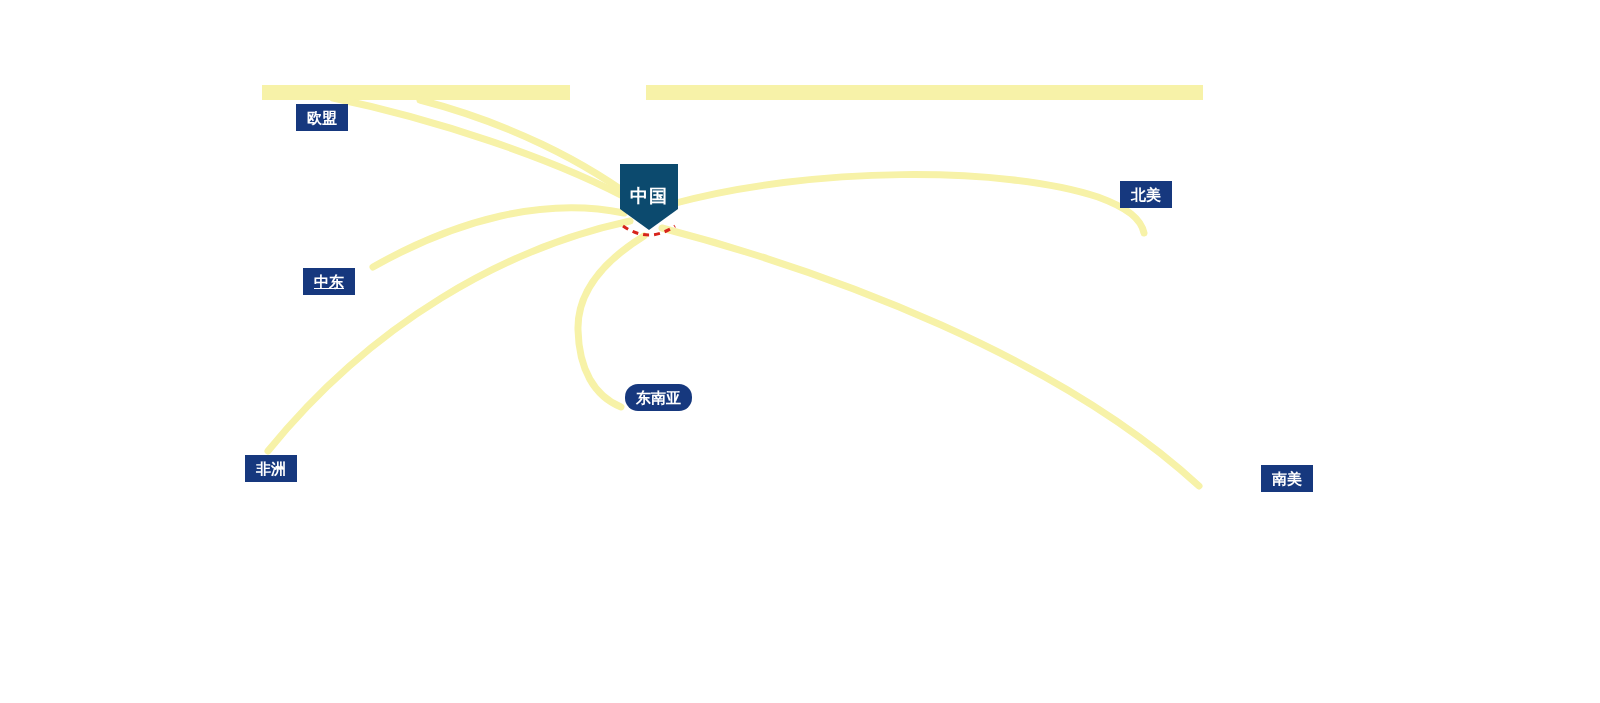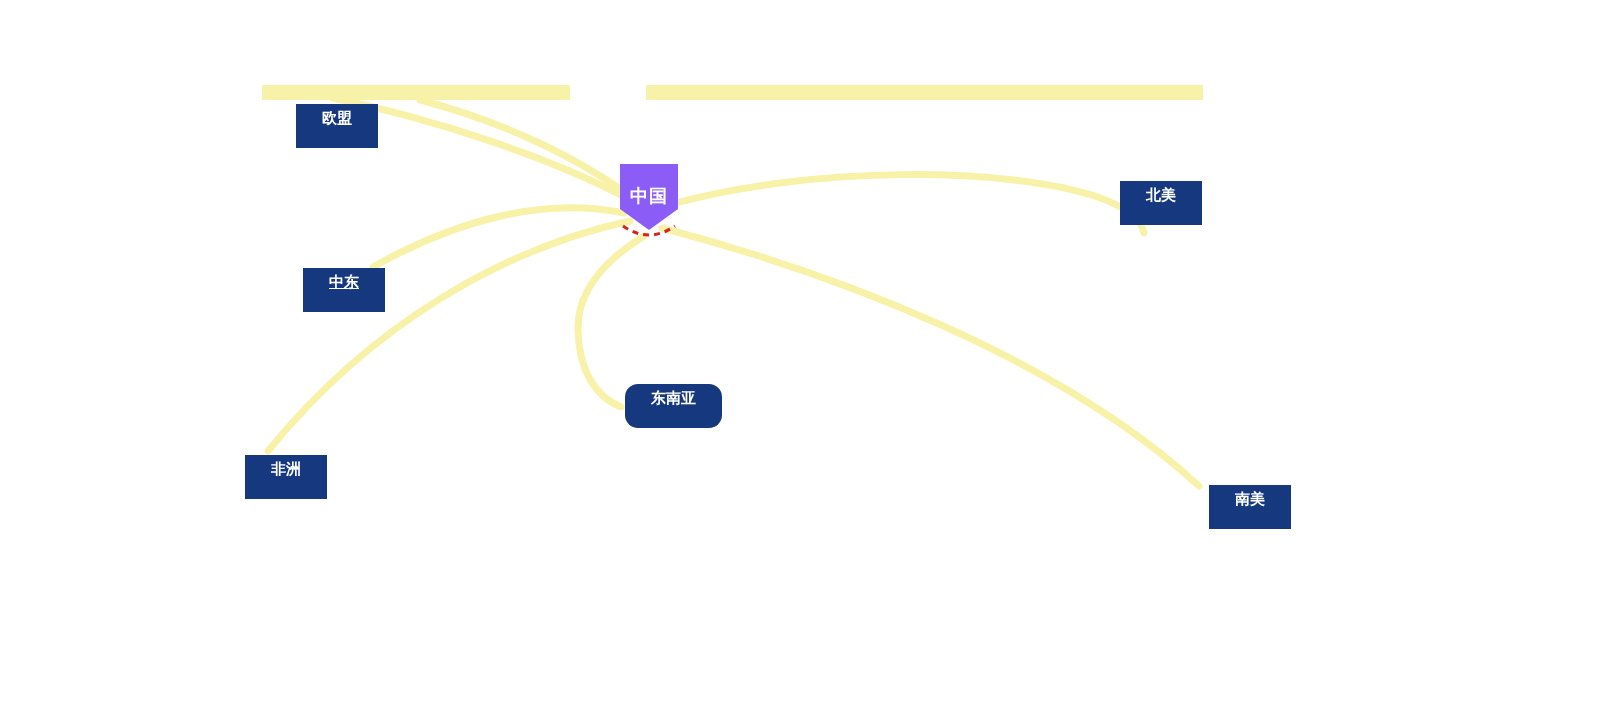--- a/index.html
+++ b/index.html
@@ -22,42 +22,42 @@
     z-index: 1;
   }
   .region-label {
     position: absolute;
     z-index: 3;
     background: #16387E;
     color: #ffffff;
     font-weight: bold;
     font-size: 15px;
     line-height: 27px;
-    height: 44px;
-    padding: 0 26px;
+    height: 27px;
+    padding: 0 11px;
     text-align: center;
     white-space: nowrap;
     box-sizing: border-box;
     cursor: pointer;
   }
   .region-eu            { left: 296px;  top: 104px; }
   .region-north-america { left: 1120px; top: 181px; }
   .region-middle-east   { left: 303px;  top: 268px; text-decoration: underline; }
   .region-southeast-asia{ left: 625px;  top: 384px; border-radius: 13px; }
   .region-africa        { left: 245px;  top: 455px; }
-  .region-south-america { left: 1209px; top: 465px; margin-top: 20px; }
+  .region-south-america { left: 1261px; top: 465px; }
 
   .center-pin {
     position: absolute;
     z-index: 4;
     left: 620px;
     top: 164px;
     width: 58px;
     height: 66px;
-    background: #8b5cf6;
+    background: #0c4a6e;
     clip-path: polygon(0 0, 100% 0, 100% 68%, 50% 100%, 0 68%);
     display: flex;
     align-items: flex-start;
     justify-content: center;
     cursor: pointer;
   }
   .center-pin span {
     color: #ffffff;
     font-weight: bold;
     font-size: 18px;

